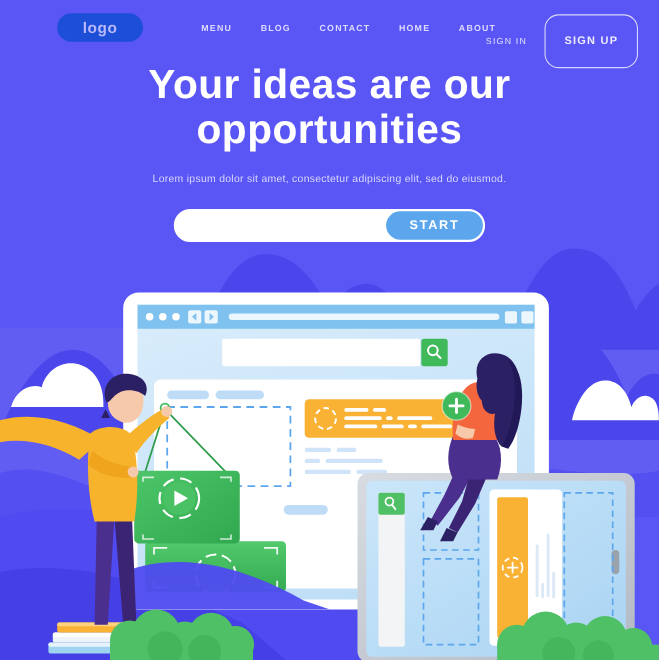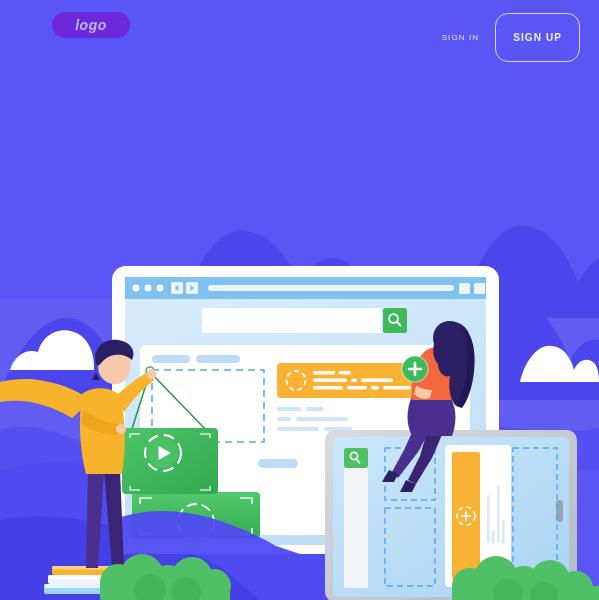--- a/index.html
+++ b/index.html
@@ -11,21 +11,21 @@
   }
   #page { position: absolute; inset: 0; overflow: hidden; background: #5a56f5; }
 
   
   .navbar {
     position: absolute; top: 0; left: 0; width: 599px; height: 50px;
     display: flex; align-items: center; z-index: 60;
   }
   .logo-pill {
     margin-left: 52px; width: 78px; height: 26px; border-radius: 13px;
-    background: #6d28d9; display: flex; align-items: center; justify-content: center; font-style: italic;
+    background: #1d4ed8; display: flex; align-items: center; justify-content: center;
   }
   .logo-text {
     color: #b9b8fb; font-size: 14px; font-weight: bold; letter-spacing: .5px;
   }
   .navlinks { display: flex; margin-left: 53px; align-items: center; }
   .navlink {
     color: #dedcfd; font-size: 8px; font-weight: bold; letter-spacing: 1.1px;
     margin-right: 26px; white-space: nowrap;
   }
   .auth { position: absolute; right: 19px; top: 13px; display: flex; align-items: center; }
@@ -355,20 +355,40 @@
           <circle cx="544" cy="596" r="14"></circle>
         </g>
       </g>
     </svg>
   </div>
 
   <div class="navbar">
     <div class="logo-pill">
       <span class="logo-text">logo</span>
     </div>
+    <nav class="navlinks">
+      <a class="navlink">MENU</a>
+      <a class="navlink">BLOG</a>
+      <a class="navlink">CONTACT</a>
+      <a class="navlink">HOME</a>
+      <a class="navlink">ABOUT</a>
+    </nav>
     <div class="auth">
       <a class="signin">SIGN IN</a>
       <button class="signup-btn">SIGN UP</button>
     </div>
   </div>
 
+  <div class="hero">
+    <h1 class="headline">
+      <span>Your ideas are our</span><br>
+      <span>opportunities</span>
+    </h1>
+    <p class="subhead">Lorem ipsum dolor sit amet, consectetur adipiscing elit, sed do eiusmod.</p>
+    <div class="cta-row">
+      <div class="cta-field">
+        <input class="cta-input" type="text" placeholder="" style="">
+        <button class="cta-btn">START</button>
+      </div>
+    </div>
+  </div>
 
 </div>
 
 </body></html>

